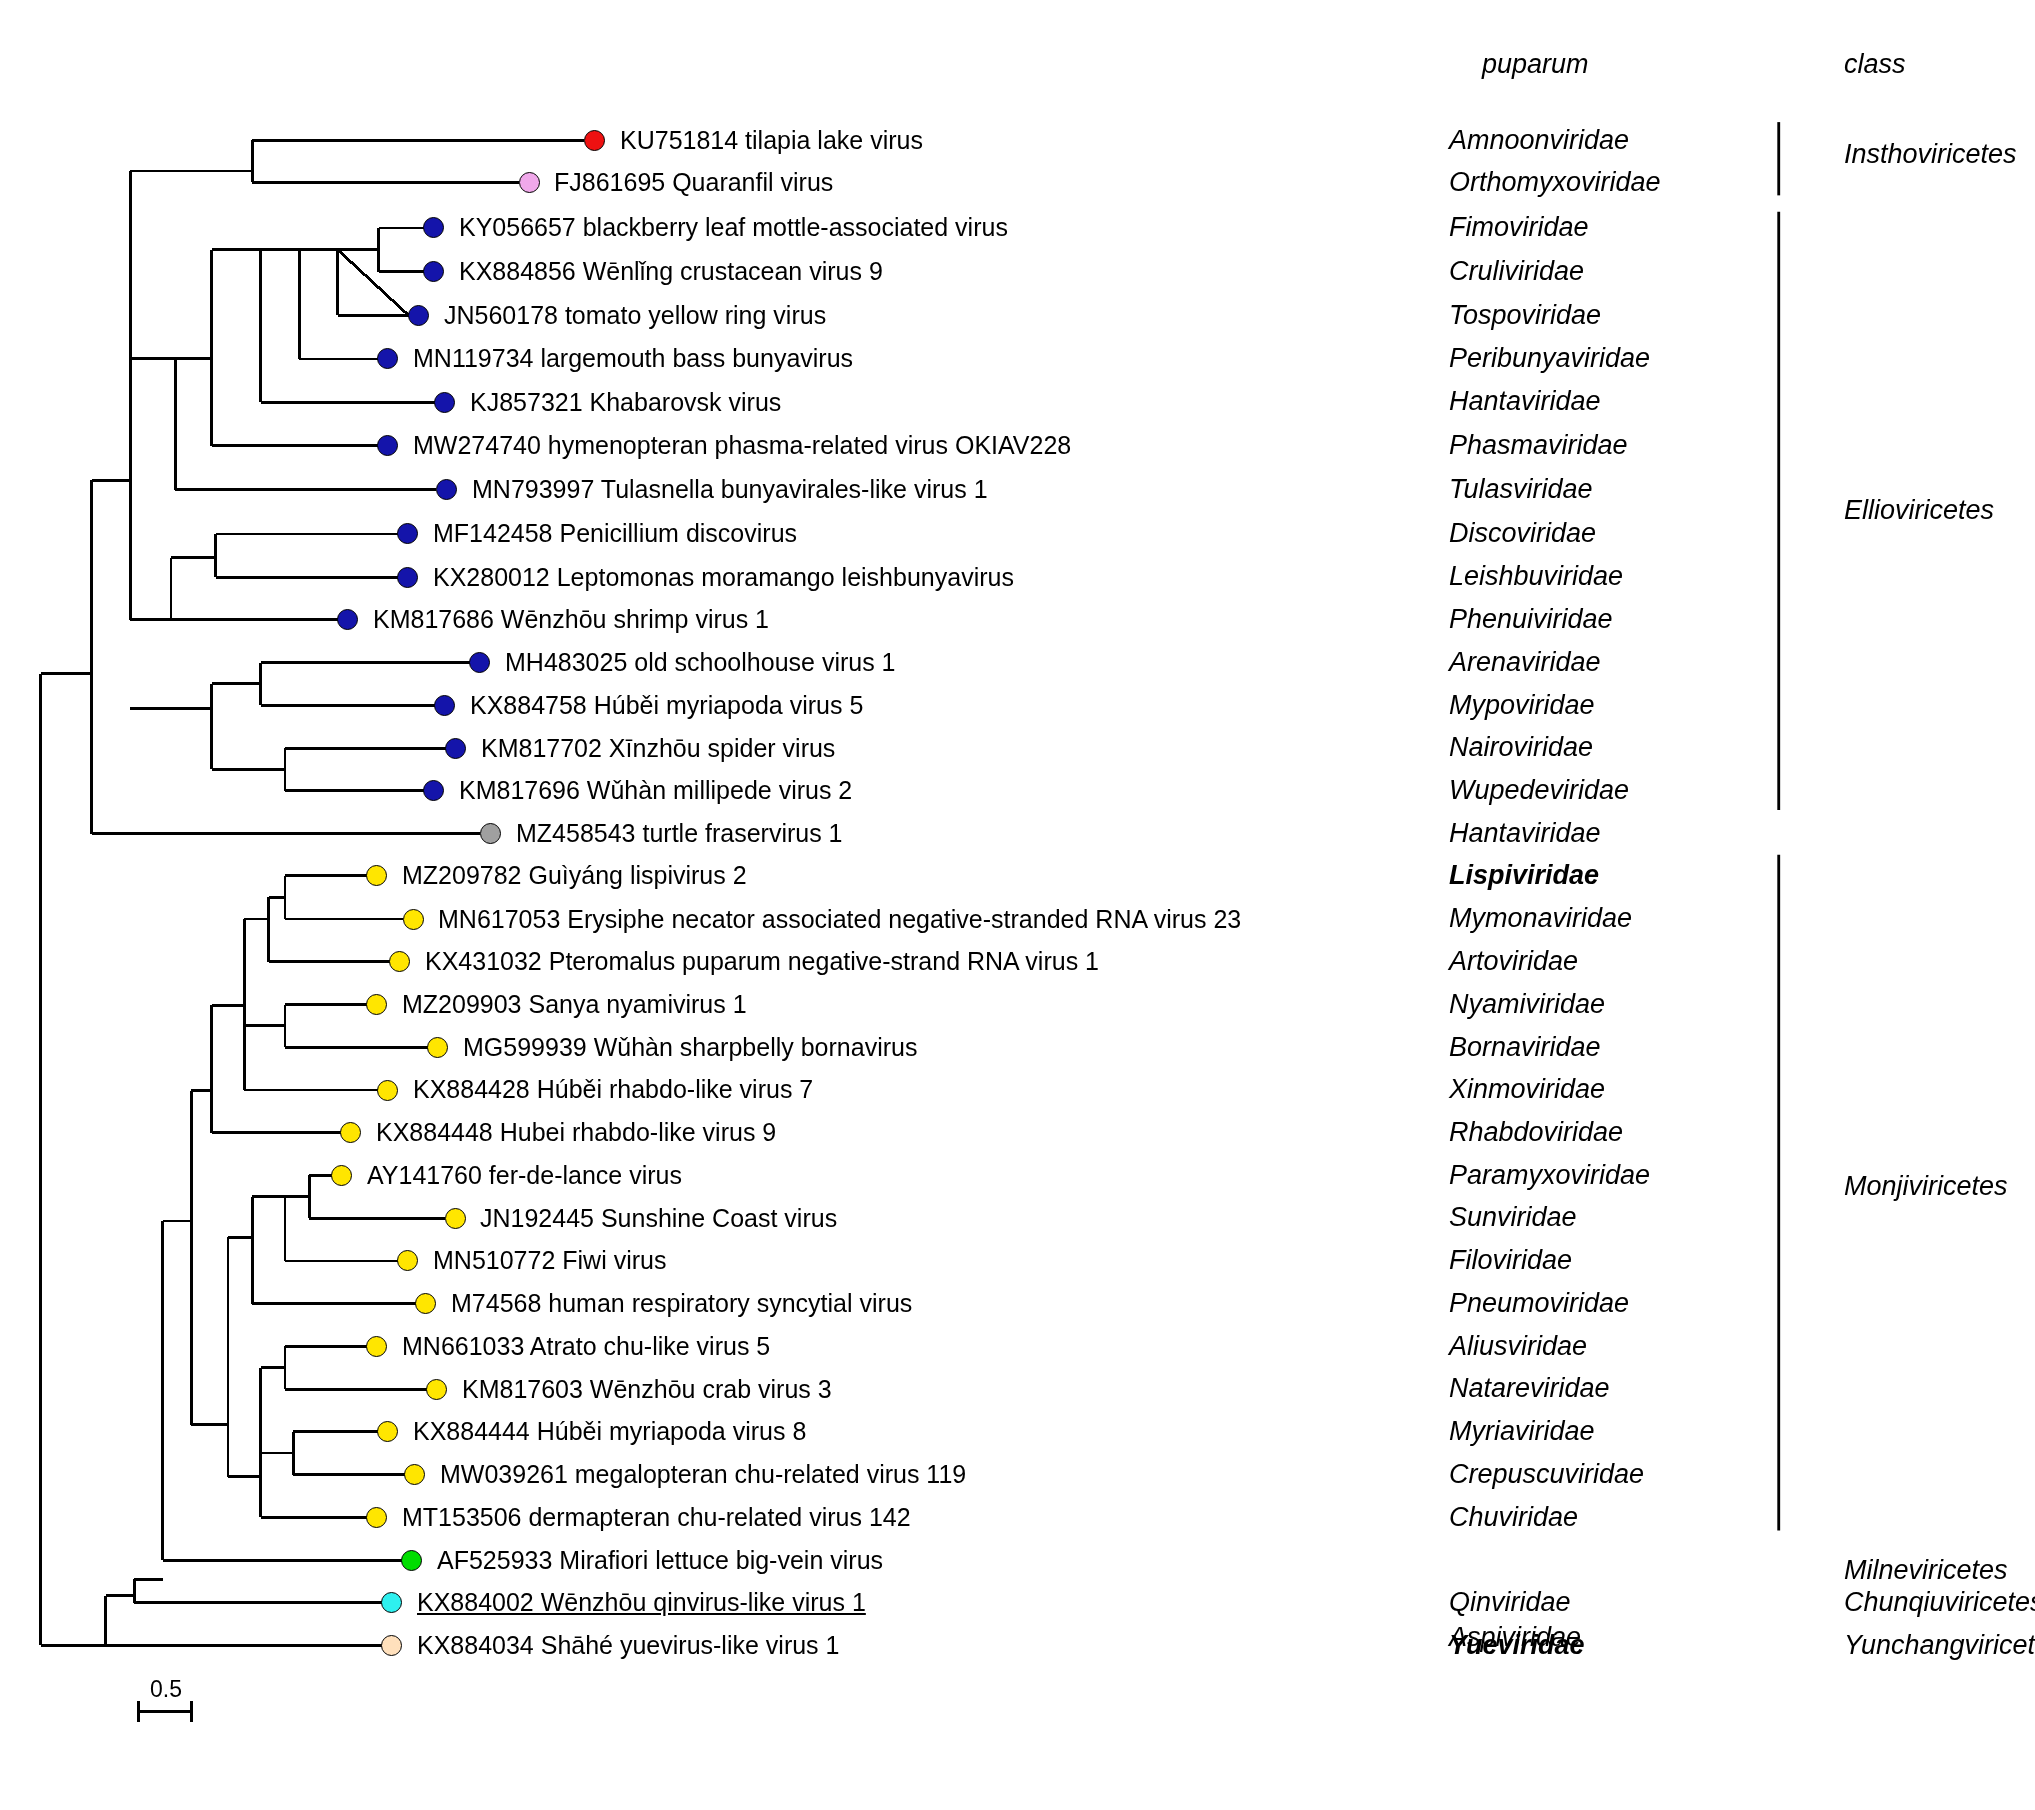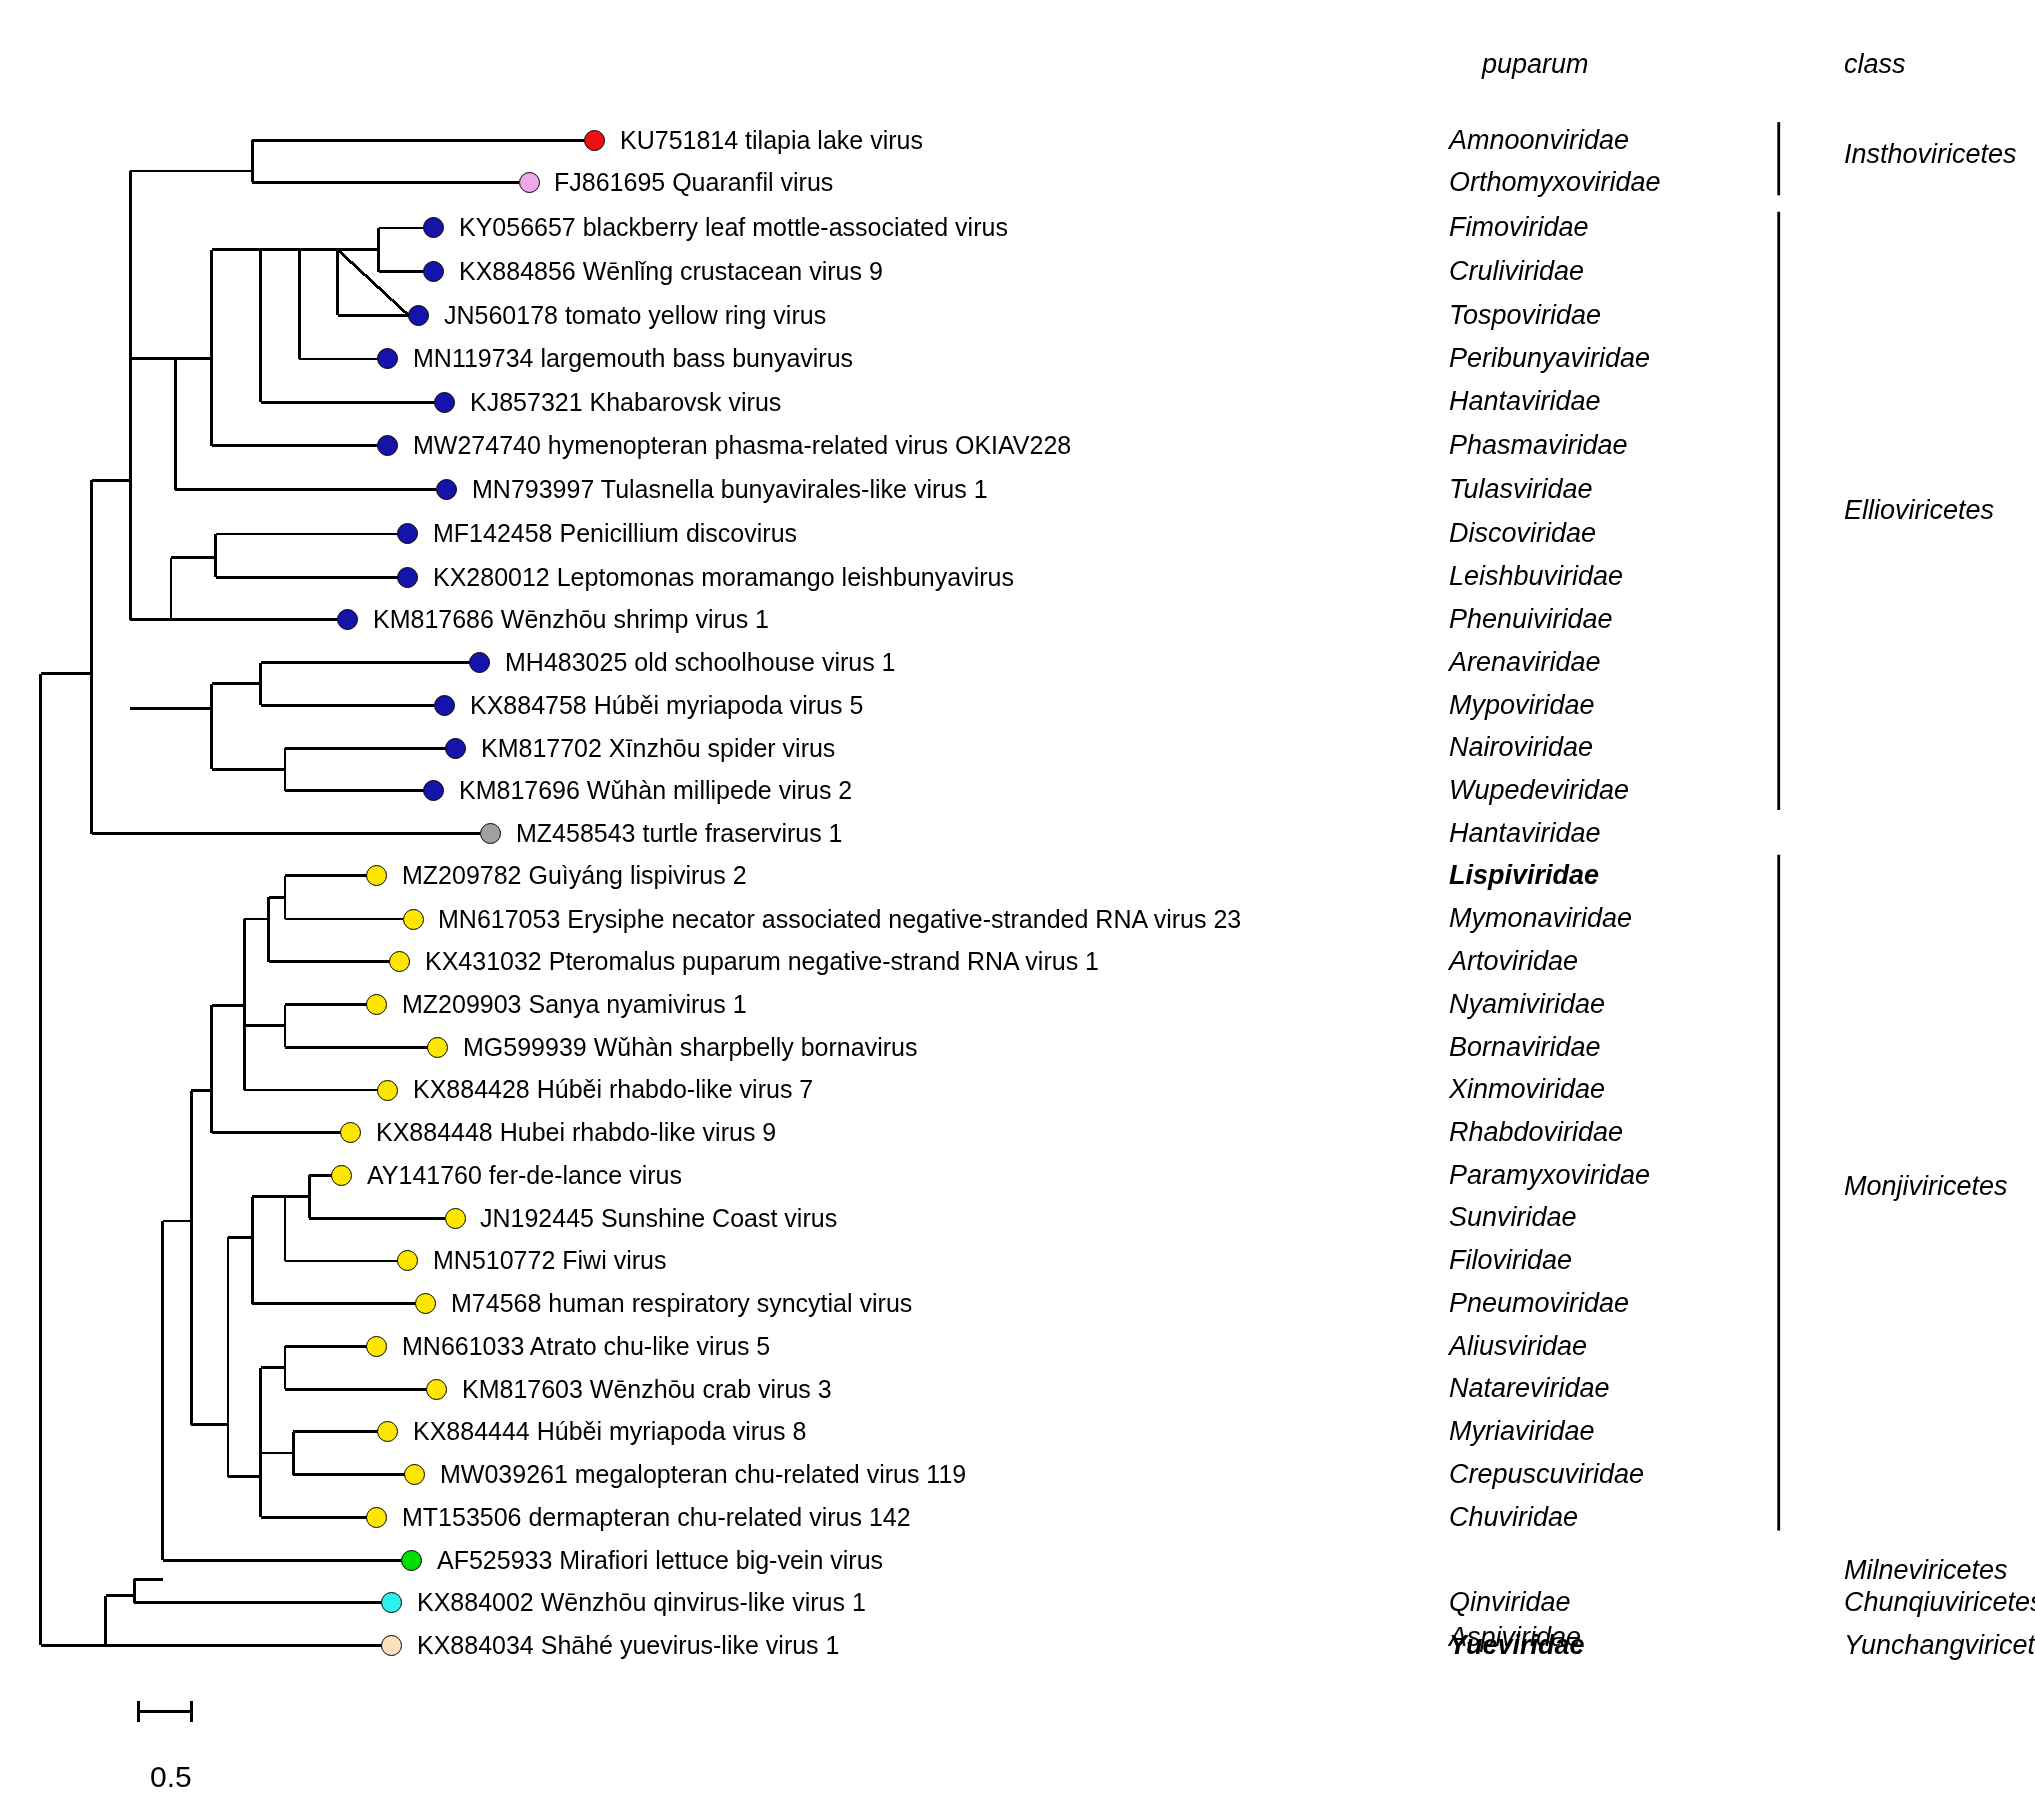--- a/index.html
+++ b/index.html
@@ -11,21 +11,21 @@
   #hdr-class{left:1844px;top:49px;}
 
   svg#tree{position:absolute;left:0;top:0;width:2150px;height:1810px;}
 
   .tiplabel{position:absolute;font-size:25px;white-space:nowrap;line-height:1;}
   .famlabel{position:absolute;font-size:27px;font-style:italic;white-space:nowrap;line-height:1;}
   .clslabel{position:absolute;font-size:27px;font-style:italic;white-space:nowrap;line-height:1;}
 
   .dot{position:absolute;border-radius:50%;border:1.6px solid #000;box-sizing:border-box;}
 
-  #scalebar-label{position:absolute;font-size:30px;left:150px;top:1760px;}
+  #scalebar-label{position:absolute;font-size:23px;left:150px;top:1676px;}
 </style>
 </head>
 <body>
 
 <div id="page">
 
   <div class="hdr" id="hdr-family">puparum</div>
   <div class="hdr" id="hdr-class">class</div>
 
   <svg id="tree" viewBox="0 0 5282 4447" xmlns="http://www.w3.org/2000/svg">
@@ -222,21 +222,21 @@
       <div class="tiplabel" style="left: 462px; top: 1377px;">KM817603 Wēnzhōu crab virus 3</div>
       <div class="dot" style="left: 377px; top: 1421px; width: 21px; height: 21px; background: rgb(255, 230, 0);"></div>
       <div class="tiplabel" style="left: 413px; top: 1419px;">KX884444 Húběi myriapoda virus 8</div>
       <div class="dot" style="left: 404px; top: 1464px; width: 21px; height: 21px; background: rgb(255, 230, 0);"></div>
       <div class="tiplabel" style="left: 440px; top: 1462px;">MW039261 megalopteran chu-related virus 119</div>
       <div class="dot" style="left: 366px; top: 1507px; width: 21px; height: 21px; background: rgb(255, 230, 0);"></div>
       <div class="tiplabel" style="left: 402px; top: 1505px;">MT153506 dermapteran chu-related virus 142</div>
       <div class="dot" style="left: 401px; top: 1550px; width: 21px; height: 21px; background: rgb(0, 221, 0);"></div>
       <div class="tiplabel" style="left: 437px; top: 1548px;">AF525933 Mirafiori lettuce big-vein virus</div>
       <div class="dot" style="left: 381px; top: 1592px; width: 21px; height: 21px; background: rgb(46, 240, 239);"></div>
-      <div class="tiplabel" style="left: 417px; top: 1590px;">KX884002 Wēnzhōu qinvirus-like virus 1</div>
+      <div class="tiplabel" style="left: 417px; top: 1590px; text-decoration: underline;">KX884002 Wēnzhōu qinvirus-like virus 1</div>
       <div class="dot" style="left: 381px; top: 1635px; width: 21px; height: 21px; background: rgb(255, 224, 188);"></div>
       <div class="tiplabel" style="left: 417px; top: 1633px; text-align: right;">KX884034 Shāhé yuevirus-like virus 1</div>
     </div>
   <div id="fam-layer">
       <div class="famlabel" style="left: 1449px; top: 127px;">Amnoonviridae</div>
       <div class="famlabel" style="left: 1449px; top: 169px;">Orthomyxoviridae</div>
       <div class="famlabel" style="left: 1449px; top: 214px;">Fimoviridae</div>
       <div class="famlabel" style="left: 1449px; top: 258px;">Cruliviridae</div>
       <div class="famlabel" style="left: 1449px; top: 302px;">Tospoviridae</div>
       <div class="famlabel" style="left: 1449px; top: 345px;">Peribunyaviridae</div>

